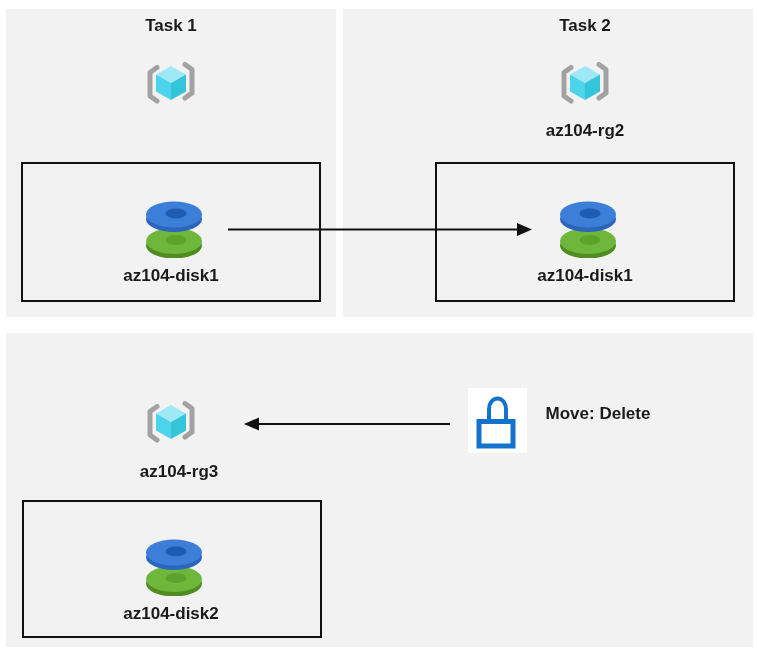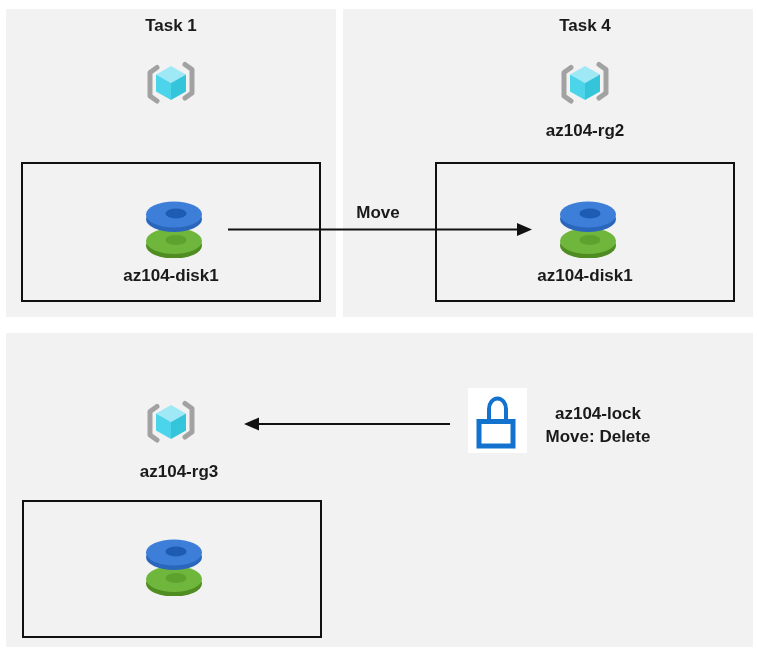--- a/index.html
+++ b/index.html
@@ -56,59 +56,58 @@
         <use href="#rg-icon"></use>
       </svg>
     <div class="resbox" style="left:15px; top:153px; width:300px; height:140px;"></div>
     <svg class="icon" style="left:137px; top:189px;" width="62" height="60" viewBox="0 0 62 60">
         <use href="#disk-icon"></use>
       </svg>
     <div class="lbl" style="left:0; top:257px; width:330px;">az104-disk1</div>
   </div>
 
   <div class="panel" style="left:343px; top:9px; width:410px; height:308px;">
-    <div class="lbl" style="left:92px; top:7px; width:300px;">Task 4</div>
+    <div class="lbl" style="left:92px; top:7px; width:300px;">Task 2</div>
     <svg class="icon" style="left:213px; top:47px;" width="58" height="54" viewBox="0 0 58 54">
         <use href="#rg-icon"></use>
       </svg>
     <div class="lbl" style="left:92px; top:112px; width:300px;">az104-rg2</div>
     <div class="resbox" style="left:92px; top:153px; width:300px; height:140px;"></div>
     <svg class="icon" style="left:214px; top:189px;" width="62" height="60" viewBox="0 0 62 60">
         <use href="#disk-icon"></use>
       </svg>
     <div class="lbl" style="left:92px; top:257px; width:300px;">az104-disk1</div>
   </div>
 
   <div class="panel" style="left:6px; top:333px; width:747px; height:314px;">
     <svg class="icon" style="left:136px; top:62px;" width="58" height="54" viewBox="0 0 58 54">
         <use href="#rg-icon"></use>
       </svg>
     <div class="lbl" style="left:8px; top:129px; width:330px;">az104-rg3</div>
     <div class="resbox" style="left:16px; top:167px; width:300px; height:138px;"></div>
     <svg class="icon" style="left:137px; top:203px;" width="62" height="60" viewBox="0 0 62 60">
         <use href="#disk-icon"></use>
       </svg>
+    <div class="lbl" style="left:0; top:271px; width:330px;">az104-disk2</div>
 
     <div class="lockbox" style="left:462px; top:55px; width:59px; height:65px;">
       <svg width="59" height="65" viewBox="0 0 59 65">
           <use href="#lock-icon"></use>
         </svg>
     </div>
     <div class="locktext" style="left:482px; top:69px; width:220px;">
-      <div>az104-lock</div>
       <div>Move: Delete</div>
     </div>
   </div>
 
   <svg class="overlay" width="757" height="653" viewBox="0 0 757 653">
     <g>
       <line x1="228" y1="229.5" x2="519" y2="229.5" stroke="#111111" stroke-width="2"></line>
       <polygon points="532,229.5 517,223 517,236" fill="#111111"></polygon>
     </g>
     <g>
       <line x1="450" y1="424" x2="257" y2="424" stroke="#111111" stroke-width="2"></line>
       <polygon points="244,424 259,417.5 259,430.5" fill="#111111"></polygon>
     </g>
   </svg>
 
-  <div class="lbl" style="left:328px; top:203px; width:100px;">Move</div>
 
 </div>
 
 </body></html>

